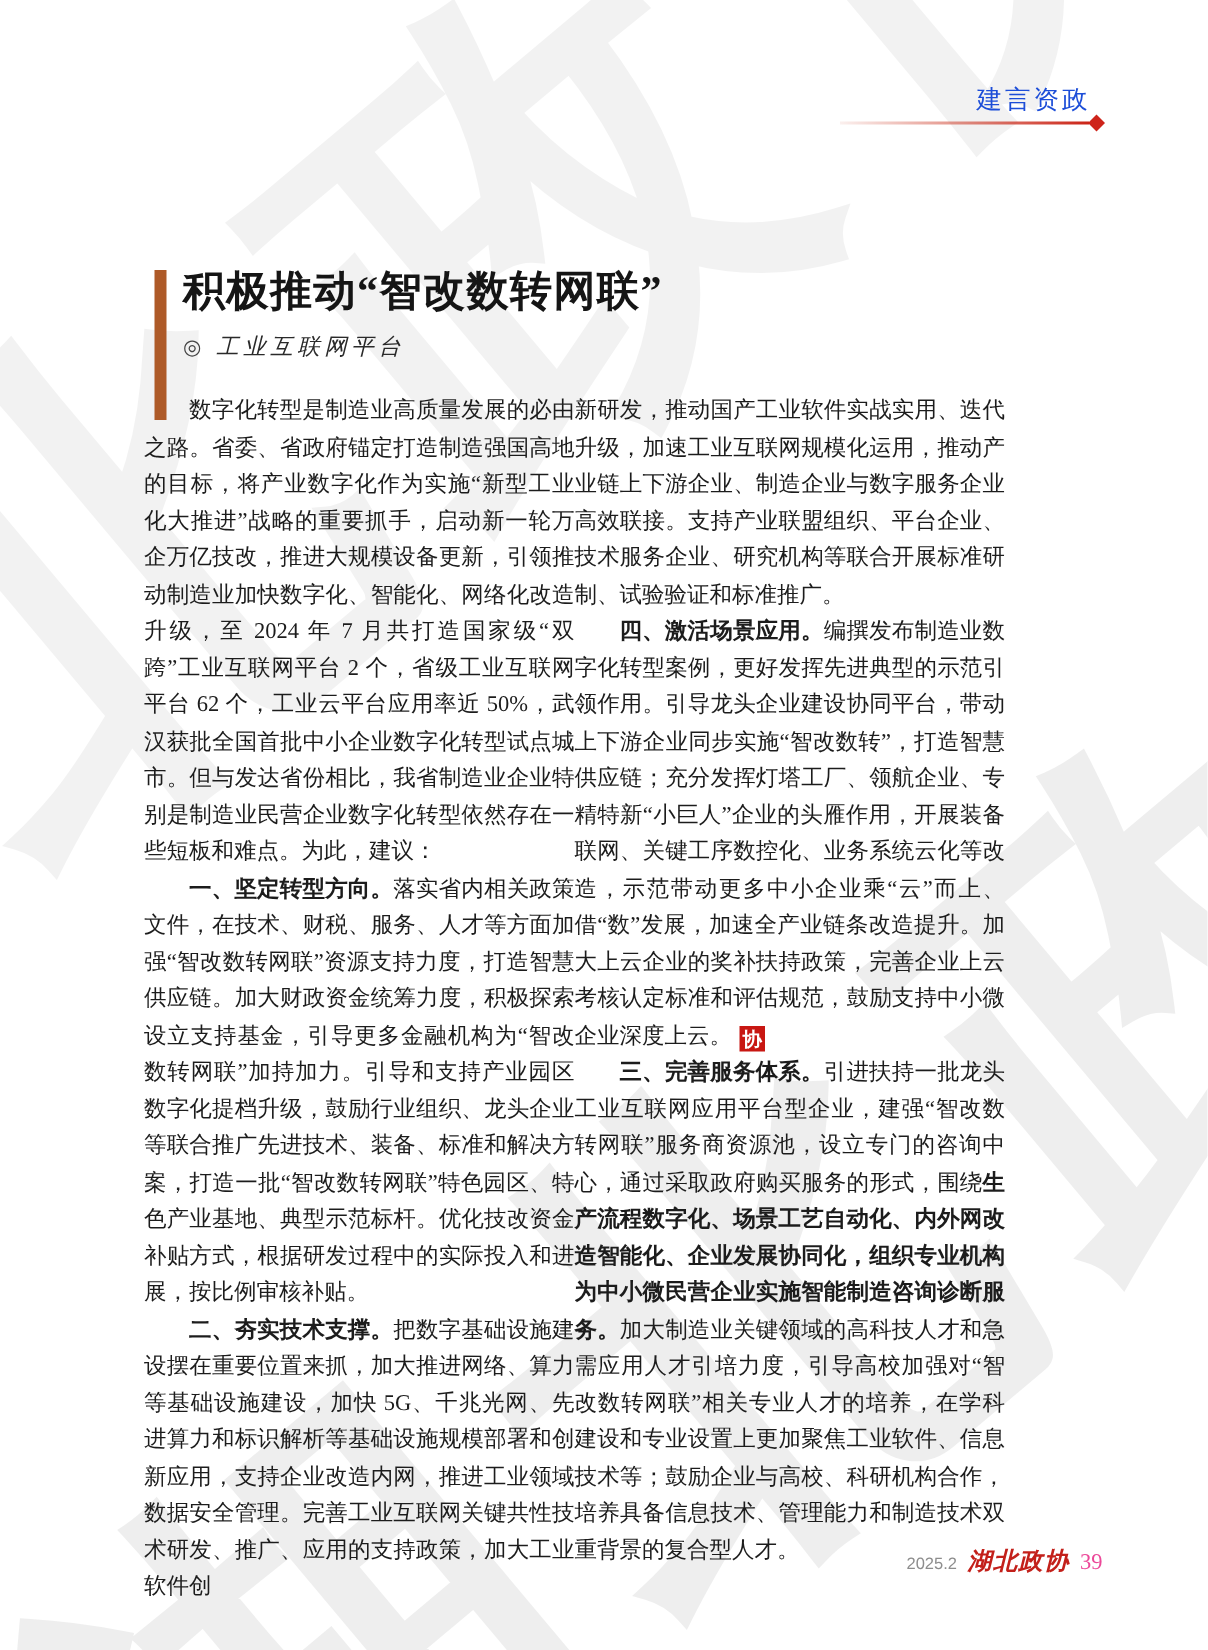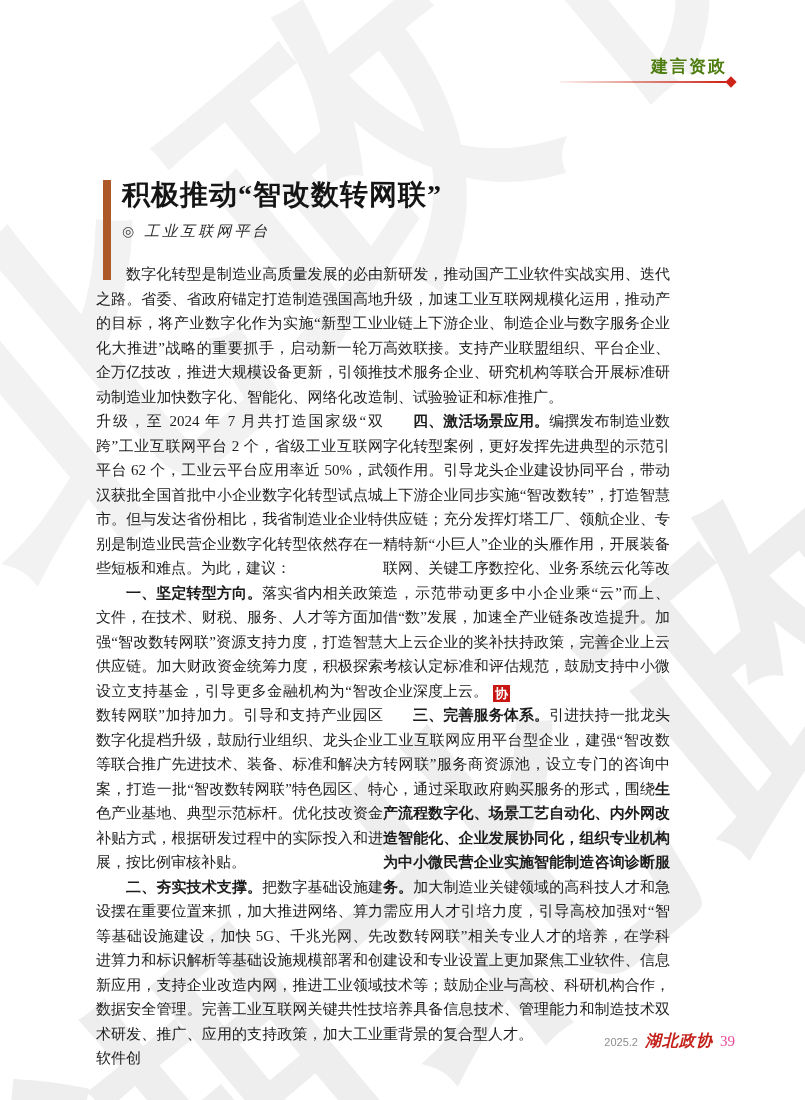--- a/index.html
+++ b/index.html
@@ -14,21 +14,21 @@
     font-family:"Liberation Serif","DejaVu Serif",serif;font-weight:bold;
     font-size:330px;letter-spacing:42px;color:rgba(125,125,125,0.13);
     transform-origin:0 0;
   }
   .wm1{left:-60px;top:1060px;transform:rotate(-40deg);}
   .wm2{left:-480px;top:560px;transform:rotate(-40deg);color:rgba(125,125,125,0.10);}
   
   .section-label{
     position:absolute;top:55px;right:78px;z-index:2;
     font-family:"Liberation Sans","DejaVu Sans",sans-serif;
-    font-weight:bold;font-size:17px;letter-spacing:2px;color:#4d7c0f;
+    font-weight:normal;font-size:17px;letter-spacing:2px;color:#1d4ed8;
   }
   .section-rule{
     position:absolute;top:81px;left:560px;width:166px;height:2px;z-index:2;
     background:linear-gradient(to right,rgba(203,64,40,0.08),rgba(203,50,30,0.55),#cb2417);
   }
   .section-rule .diamond{
     position:absolute;right:-9px;top:-3px;width:8px;height:8px;background:#ce241a;
     transform:rotate(45deg);
   }
   

